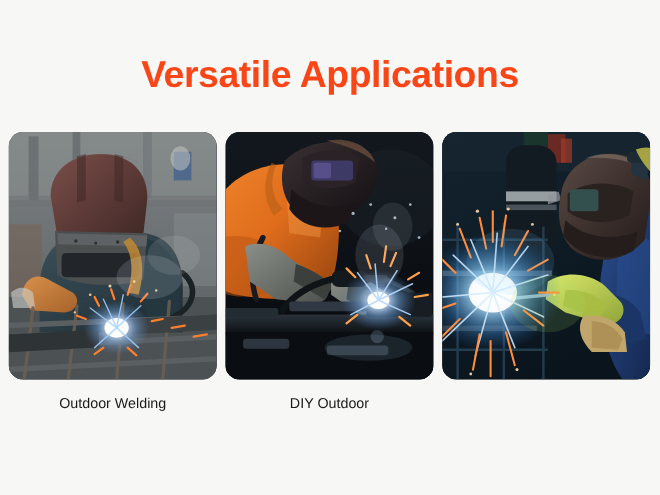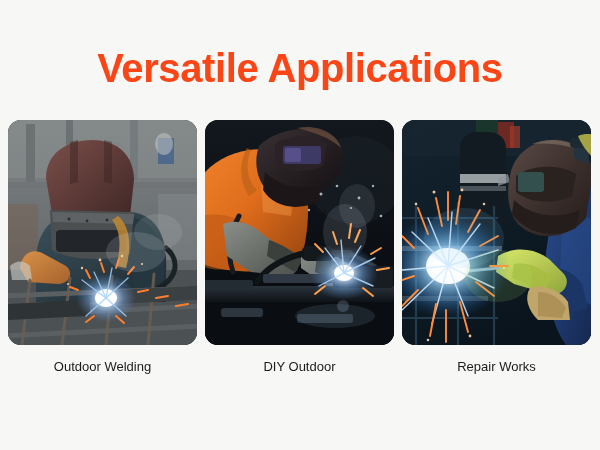--- a/index.html
+++ b/index.html
@@ -19,21 +19,21 @@
     height: 450px;
     background: #f7f7f5;
     box-sizing: border-box;
   }
   .page-title {
     position: absolute;
     left: 0;
     top: 50px;
     width: 600px;
     text-align: center;
-    font-size: 40px;
+    font-size: 34px;
     font-weight: bold;
     letter-spacing: -0.4px;
     color: #fa4616;
     line-height: 36px;
   }
   .cards {
     position: absolute;
     left: 8px;
     top: 120px;
     width: 584px;
@@ -432,18 +432,17 @@
             <circle cx="82" cy="84" r="1.3"></circle>
             <circle cx="68" cy="216" r="1.4"></circle>
             <circle cx="26" cy="220" r="1.3"></circle>
             <circle cx="102" cy="148" r="1.2"></circle>
           </g>
           <ellipse cx="62" cy="118" rx="40" ry="30" fill="#7fd0ff" opacity="0.12"></ellipse>
           <ellipse cx="96" cy="156" rx="34" ry="26" fill="#a8e06a" opacity="0.14"></ellipse>
         </svg>
       </div>
       <div class="caption">
-        <span class="line">Repair Works</span>
       </div>
     </div>
 
   </div>
 </div>
 
 </body></html>

